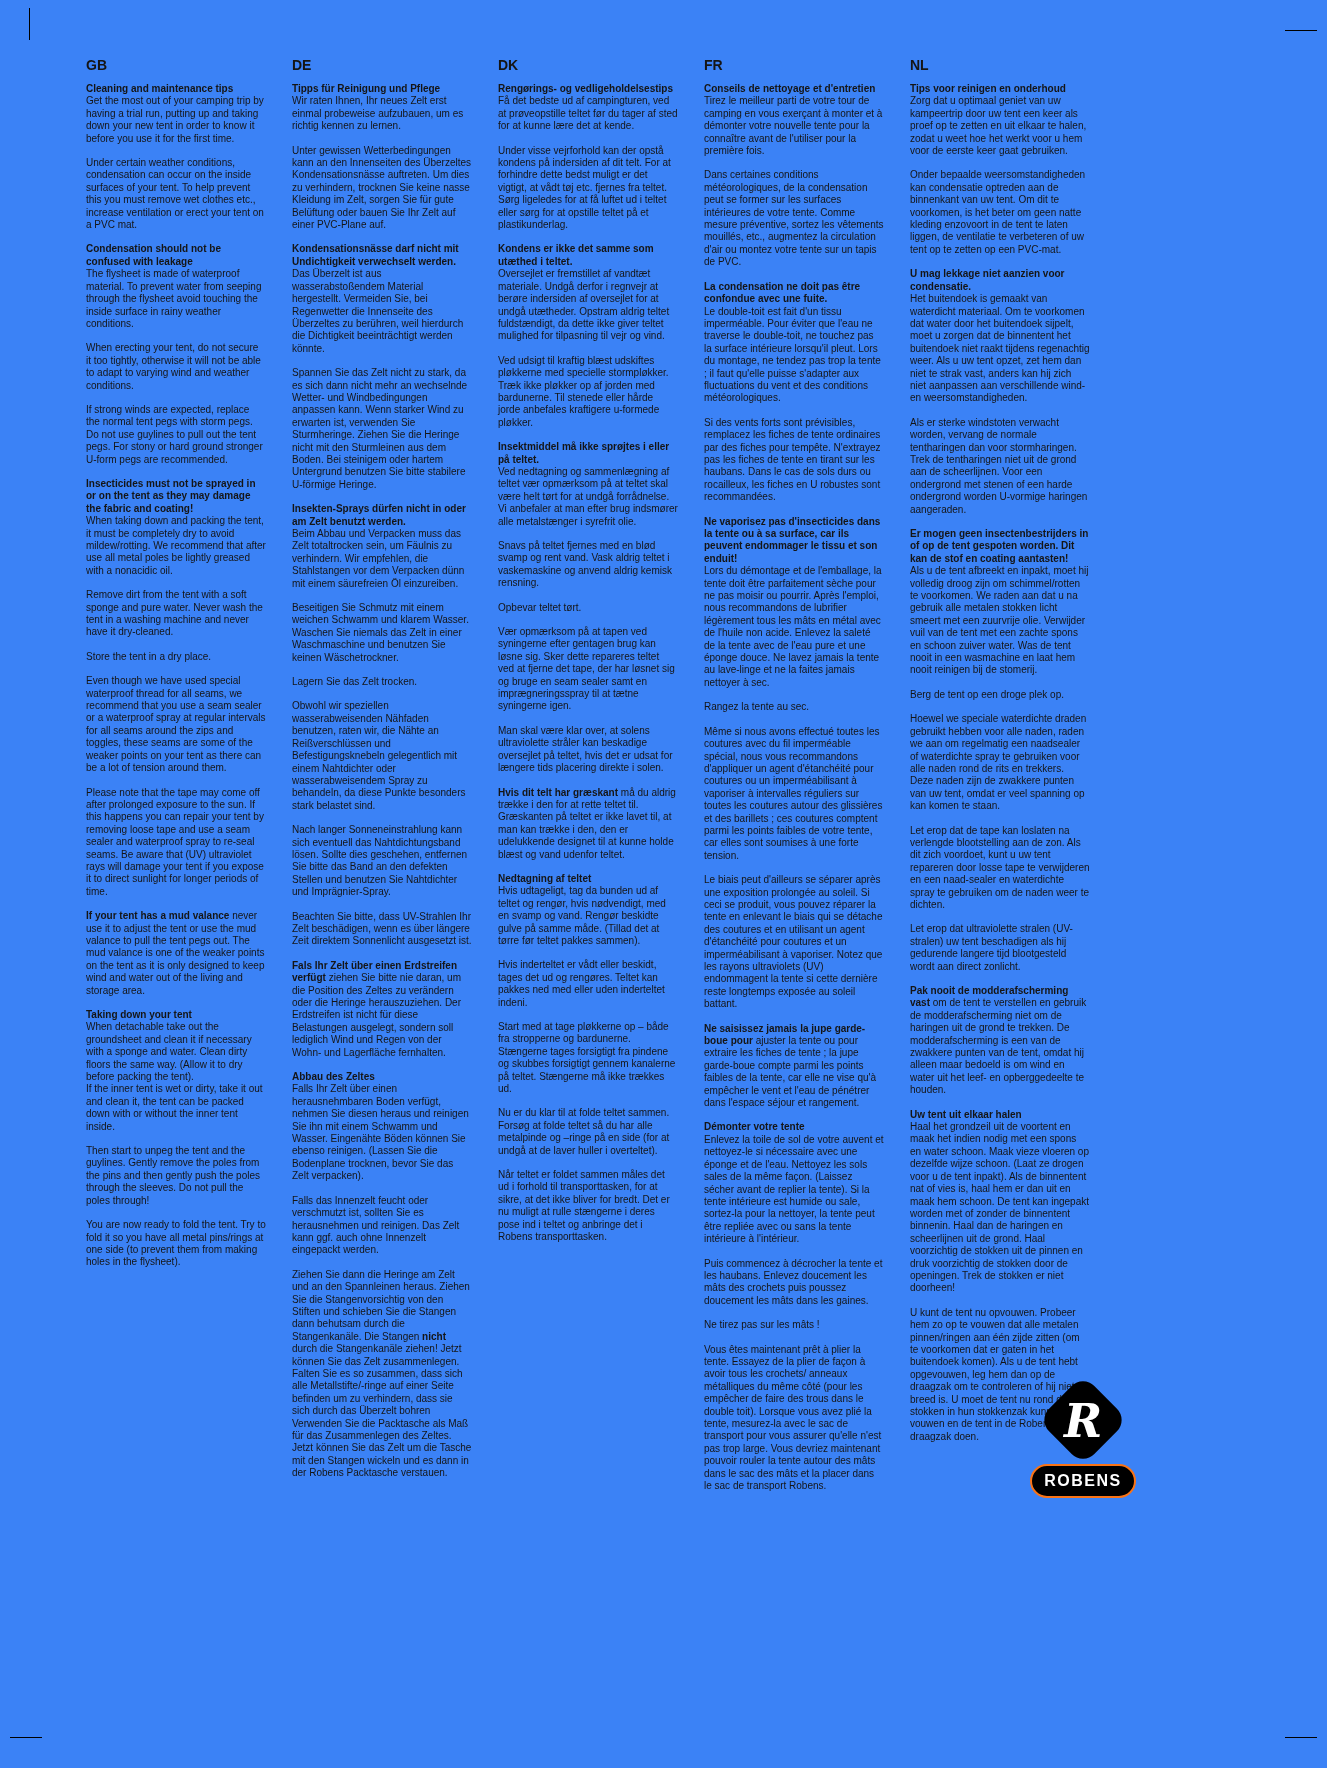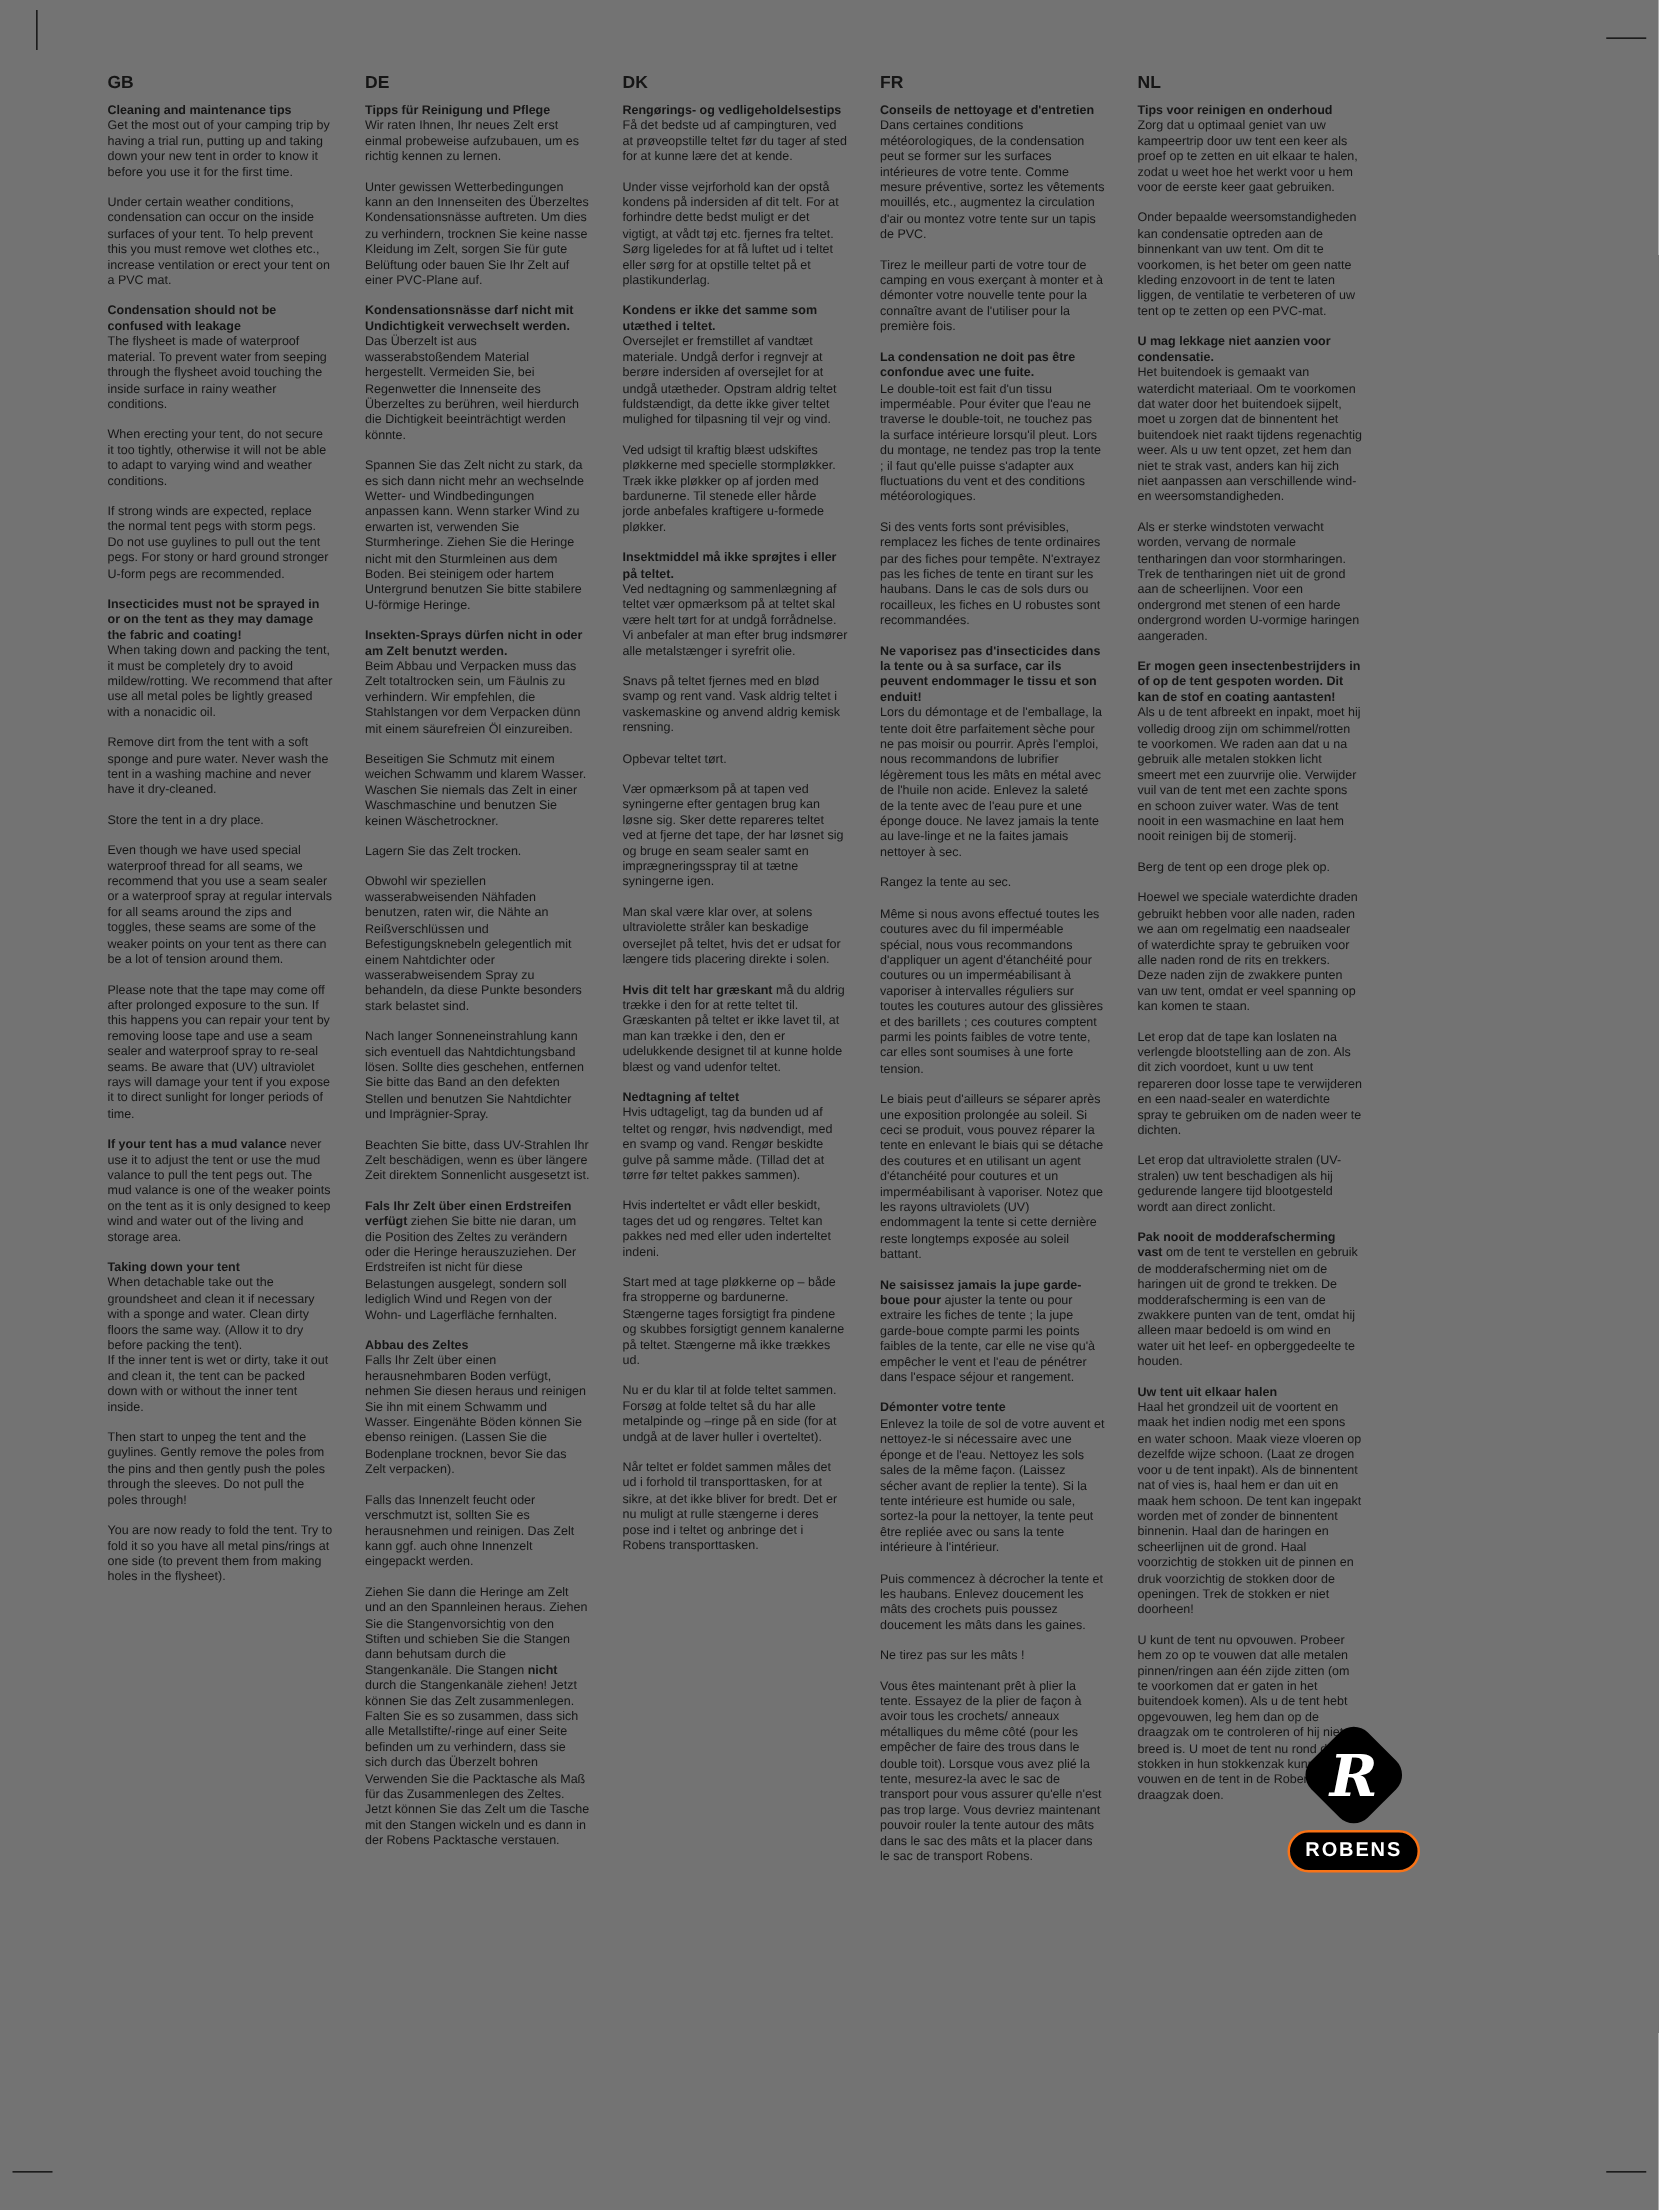--- a/index.html
+++ b/index.html
@@ -1,20 +1,20 @@
 <!DOCTYPE html>
 <html><head>
 <meta charset="utf-8">
 <style>
   html, body { margin: 0; padding: 0; background: #ffffff; }
   .page {
     position: relative;
     width: 1327px;
     height: 1768px;
-    background: #737373;
+    background: #3b82f6;
     font-family: "Liberation Sans", sans-serif;
     color: #151515;
     overflow: hidden;
   }
   .columns {
     position: absolute;
     left: 86px;
     top: 57px;
     display: flex;
     gap: 26px;
@@ -137,22 +137,22 @@
         <p class="heading">Nedtagning af teltet</p>
         <p class="para">Hvis udtageligt, tag da bunden ud af teltet og rengør, hvis nødvendigt, med en svamp og vand. Rengør beskidte gulve på samme måde. (Tillad det at tørre før teltet pakkes sammen).</p>
         <p class="para">Hvis inderteltet er vådt eller beskidt, tages det ud og rengøres. Teltet kan pakkes ned med eller uden inderteltet indeni.</p>
         <p class="para">Start med at tage pløkkerne op – både fra stropperne og bardunerne. Stængerne tages forsigtigt fra pindene og skubbes forsigtigt gennem kanalerne på teltet. Stængerne må ikke trækkes ud.</p>
         <p class="para">Nu er du klar til at folde teltet sammen. Forsøg at folde teltet så du har alle metalpinde og –ringe på en side (for at undgå at de laver huller i overteltet).</p>
         <p class="para">Når teltet er foldet sammen måles det ud i forhold til transporttasken, for at sikre, at det ikke bliver for bredt. Det er nu muligt at rulle stængerne i deres pose ind i teltet og anbringe det i Robens transporttasken.</p>
       </div>
       <div class="column">
         <div class="lang">FR</div>
         <p class="heading">Conseils de nettoyage et d'entretien</p>
+        <p class="para">Tirez le meilleur parti de votre tour de camping en vous exerçant à monter et à démonter votre nouvelle tente pour la connaître avant de l'utiliser pour la première fois.</p>
         <p class="para">Dans certaines conditions météorologiques, de la condensation peut se former sur les surfaces intérieures de votre tente. Comme mesure préventive, sortez les vêtements mouillés, etc., augmentez la circulation d'air ou montez votre tente sur un tapis de PVC.</p>
-        <p class="para">Tirez le meilleur parti de votre tour de camping en vous exerçant à monter et à démonter votre nouvelle tente pour la connaître avant de l'utiliser pour la première fois.</p>
         <p class="heading">La condensation ne doit pas être confondue avec une fuite.</p>
         <p class="para">Le double-toit est fait d'un tissu imperméable. Pour éviter que l'eau ne traverse le double-toit, ne touchez pas la surface intérieure lorsqu'il pleut. Lors du montage, ne tendez pas trop la tente ; il faut qu'elle puisse s'adapter aux fluctuations du vent et des conditions météorologiques.</p>
         <p class="para">Si des vents forts sont prévisibles, remplacez les fiches de tente ordinaires par des fiches pour tempête. N'extrayez pas les fiches de tente en tirant sur les haubans. Dans le cas de sols durs ou rocailleux, les fiches en U robustes sont recommandées.</p>
         <p class="heading">Ne vaporisez pas d'insecticides dans la tente ou à sa surface, car ils peuvent endommager le tissu et son enduit!</p>
         <p class="para">Lors du démontage et de l'emballage, la tente doit être parfaitement sèche pour ne pas moisir ou pourrir. Après l'emploi, nous recommandons de lubrifier légèrement tous les mâts en métal avec de l'huile non acide. Enlevez la saleté de la tente avec de l'eau pure et une éponge douce. Ne lavez jamais la tente au lave-linge et ne la faites jamais nettoyer à sec.</p>
         <p class="para">Rangez la tente au sec.</p>
         <p class="para">Même si nous avons effectué toutes les coutures avec du fil imperméable spécial, nous vous recommandons d'appliquer un agent d'étanchéité pour coutures ou un imperméabilisant à vaporiser à intervalles réguliers sur toutes les coutures autour des glissières et des barillets ; ces coutures comptent parmi les points faibles de votre tente, car elles sont soumises à une forte tension.</p>
         <p class="para">Le biais peut d'ailleurs se séparer après une exposition prolongée au soleil. Si ceci se produit, vous pouvez réparer la tente en enlevant le biais qui se détache des coutures et en utilisant un agent d'étanchéité pour coutures et un imperméabilisant à vaporiser. Notez que les rayons ultraviolets (UV) endommagent la tente si cette dernière reste longtemps exposée au soleil battant.</p>
         <p class="para"><strong>Ne saisissez jamais la jupe garde-boue pour</strong> ajuster la tente ou pour extraire les fiches de tente ; la jupe garde-boue compte parmi les points faibles de la tente, car elle ne vise qu'à empêcher le vent et l'eau de pénétrer dans l'espace séjour et rangement.</p>
         <p class="heading">Démonter votre tente</p>

